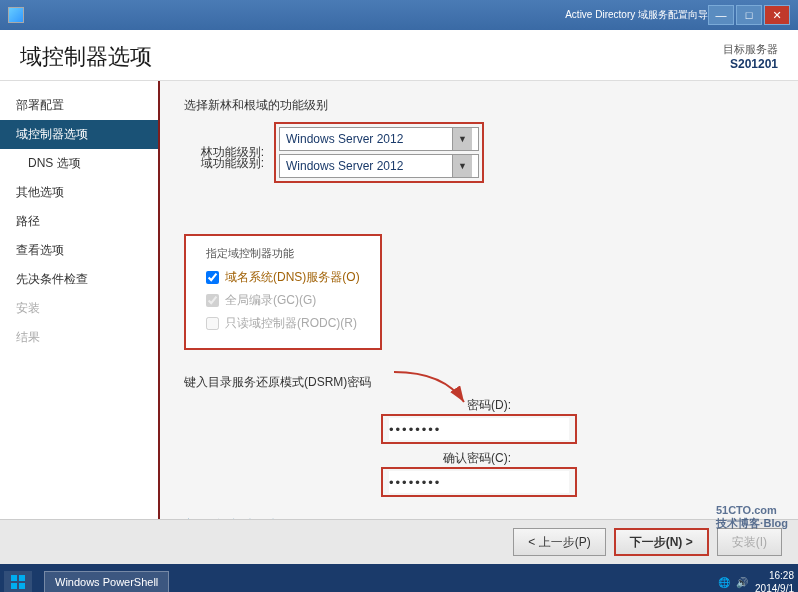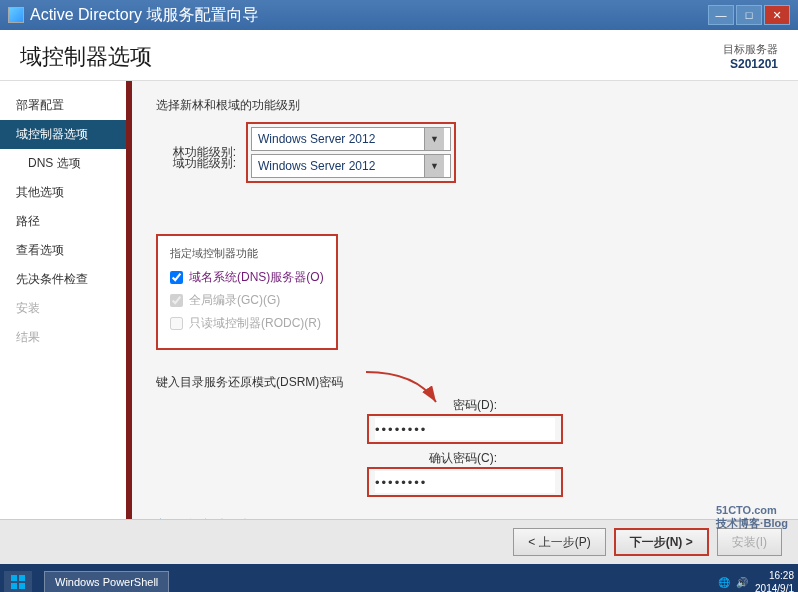--- a/index.html
+++ b/index.html
@@ -25,22 +25,22 @@
     .title-bar-icon {
       width: 16px; height: 16px;
       background: #6fa;
       border: 1px solid #aaa;
       margin-right: 6px;
       display: inline-block;
       background: linear-gradient(135deg, #6cf, #39f);
     }
     .title-bar-text {
       flex: 1;
-      text-align: left;
-      font-size: 16px;
+      text-align: right;
+      font-size: 10px;
       color: #fff;
     }
     .title-bar-buttons {
       display: flex; gap: 2px;
     }
     .tb-btn {
       width: 26px; height: 20px;
       background: #5a8cc0;
       border: 1px solid #7aaad8;
       color: white;
@@ -82,23 +82,23 @@
 
     
     .content-area {
       display: flex;
       flex: 1;
       overflow: hidden;
     }
 
     
     .sidebar {
-      width: 132px;
+      width: 160px;
       background: white;
-      border-right: 6px solid #7f1d1d;
+      border-right: 2px solid #7f1d1d;
       padding: 10px 0;
     }
     .sidebar-item {
       padding: 6px 16px;
       font-size: 12px;
       color: #333;
       cursor: pointer;
     }
     .sidebar-item.active {
       background: #1a5276;
@@ -154,39 +154,39 @@
       background: #c8c8c8;
       border-left: 1px solid #999;
       display: flex; align-items: center; justify-content: center;
       font-size: 9px;
       color: #333;
     }
 
     
     .red-box {
       border: 2px solid #c0392b;
-      padding: 10px 12px;
+      padding: 10px 20px;
       margin: 10px 0;
       background: white;
       display: inline-block;
     }
     .red-box-title {
       font-size: 11px;
       color: #555;
       margin-bottom: 8px;
     }
     .checkbox-row {
       display: flex;
       align-items: center;
       margin-bottom: 6px;
       gap: 6px;
     }
     .checkbox-row label {
       font-size: 12px;
-      color: #701a75;
+      color: #a16207;
     }
     .checkbox-row.disabled label { color: #aaa; }
     input[type=checkbox] {
       width: 13px; height: 13px;
     }
 
     
     .password-section {
       margin-top: 14px;
     }

